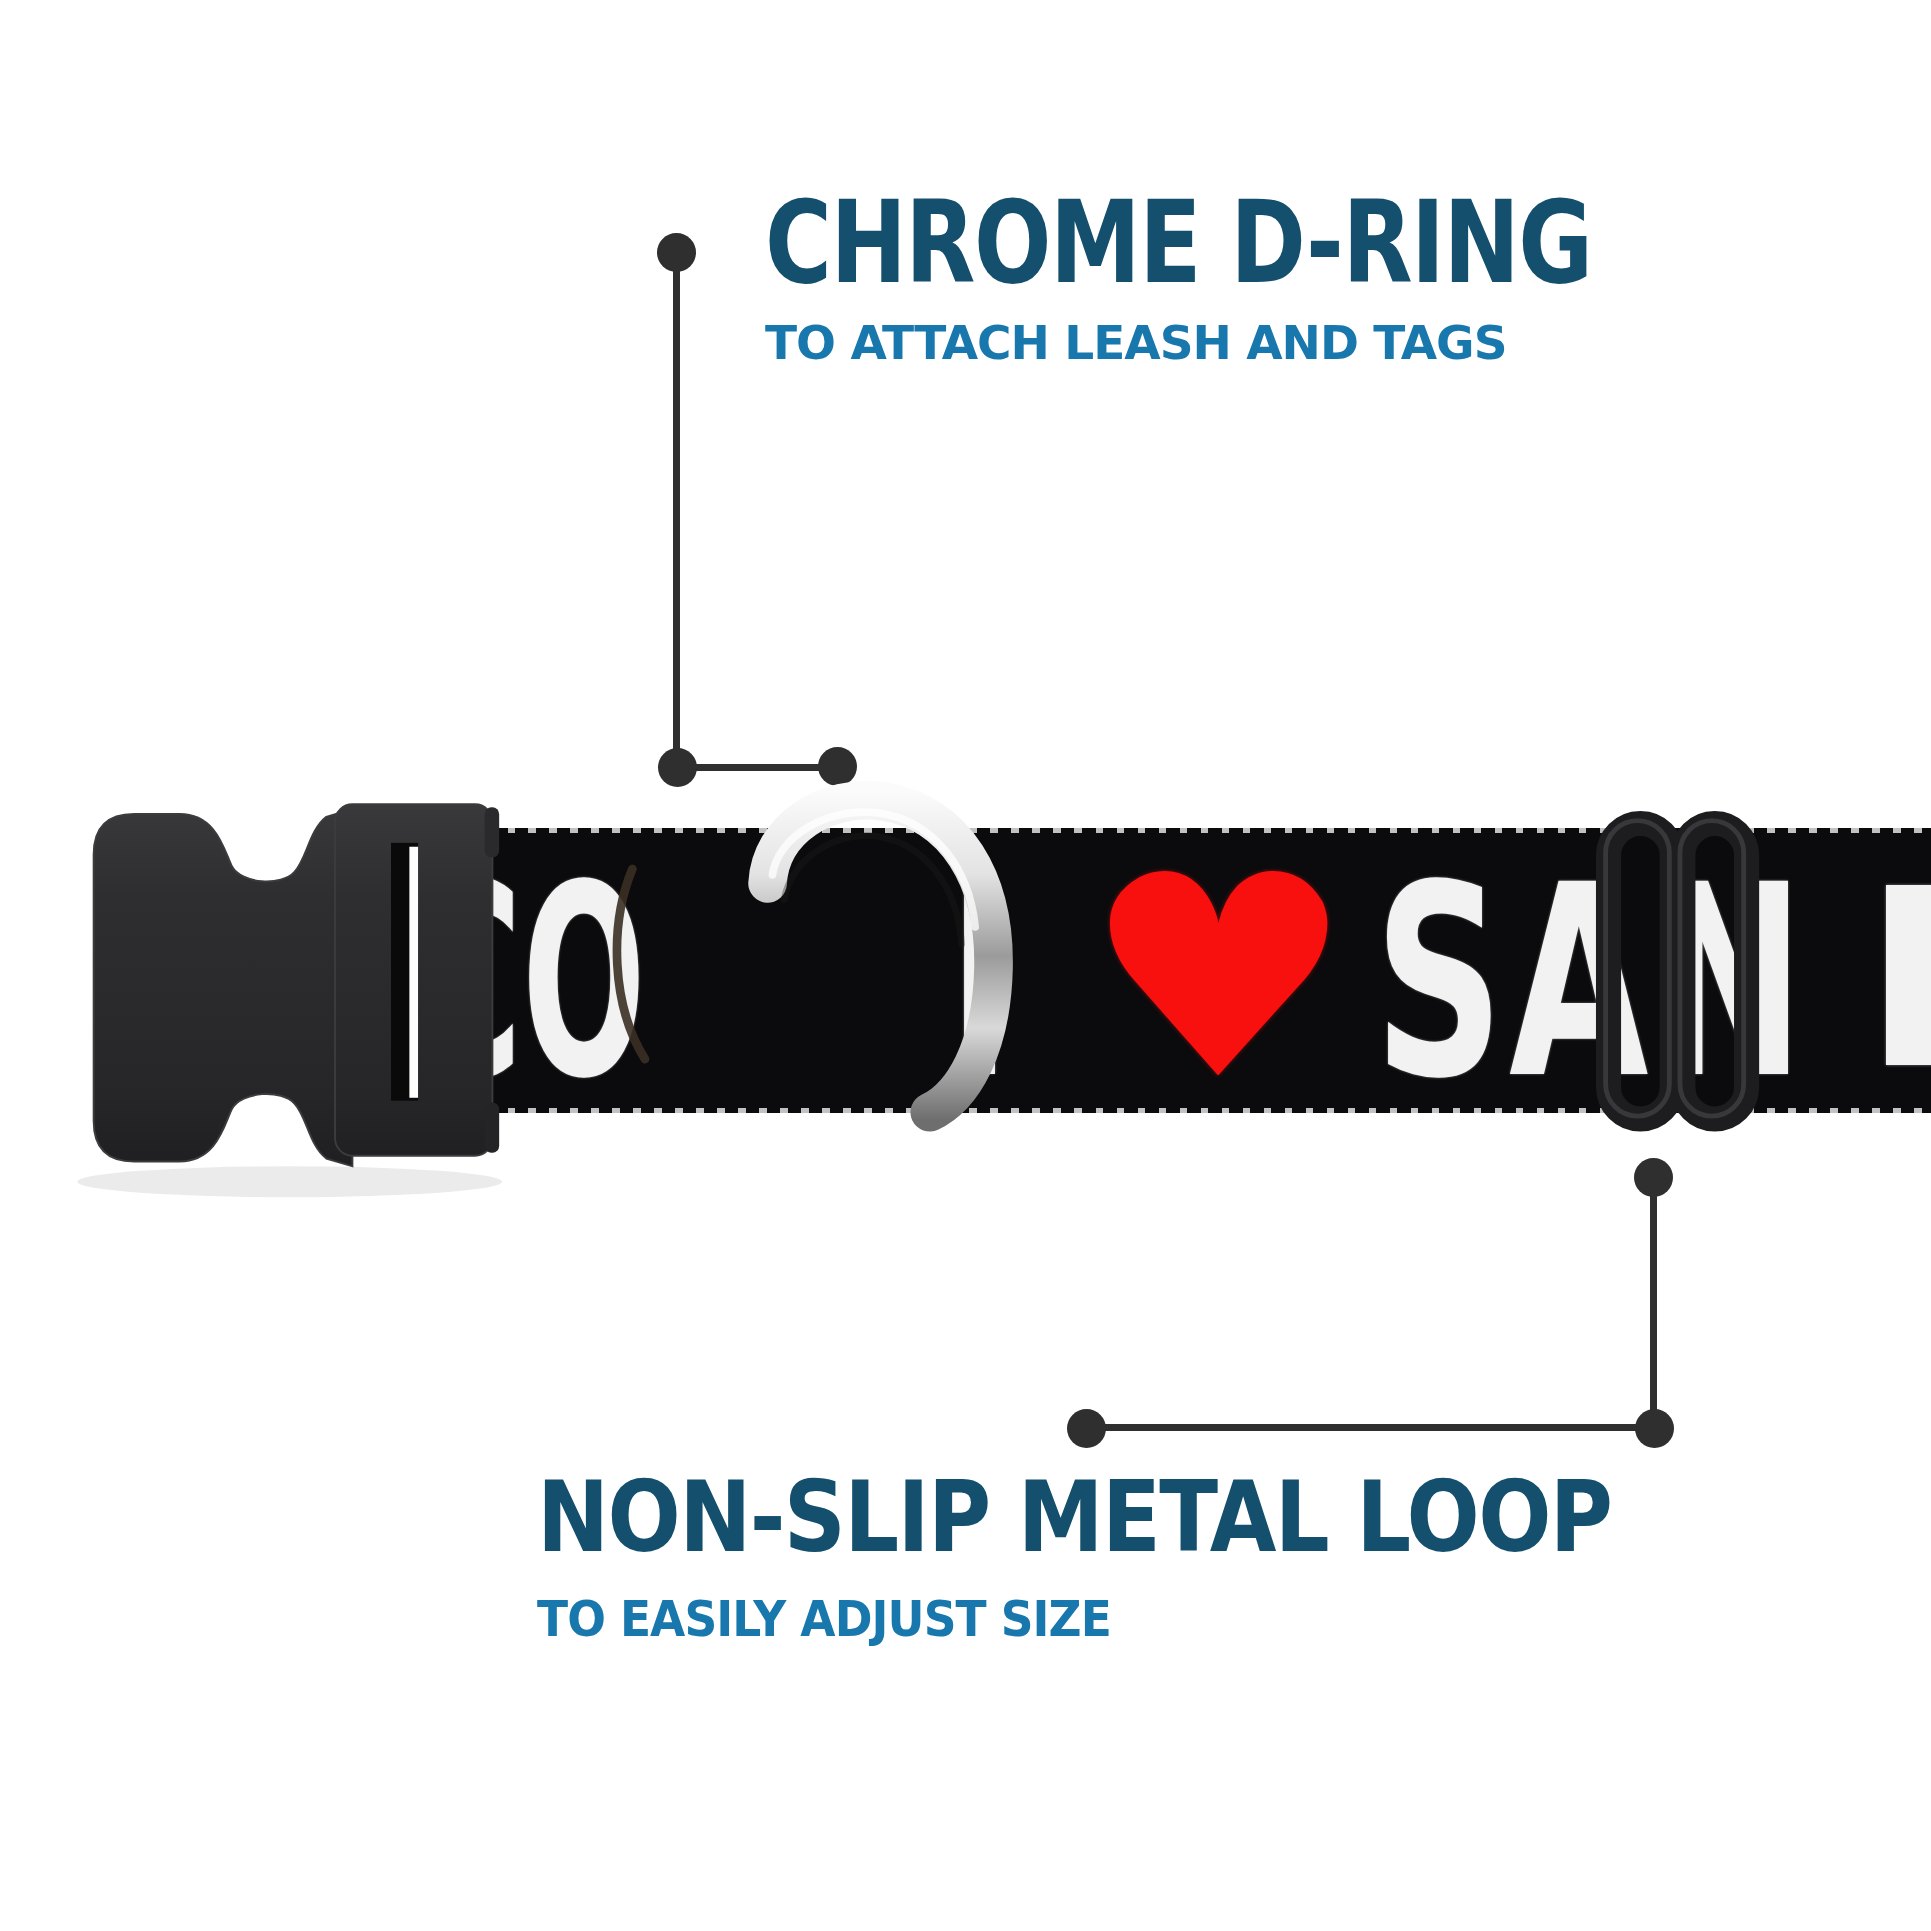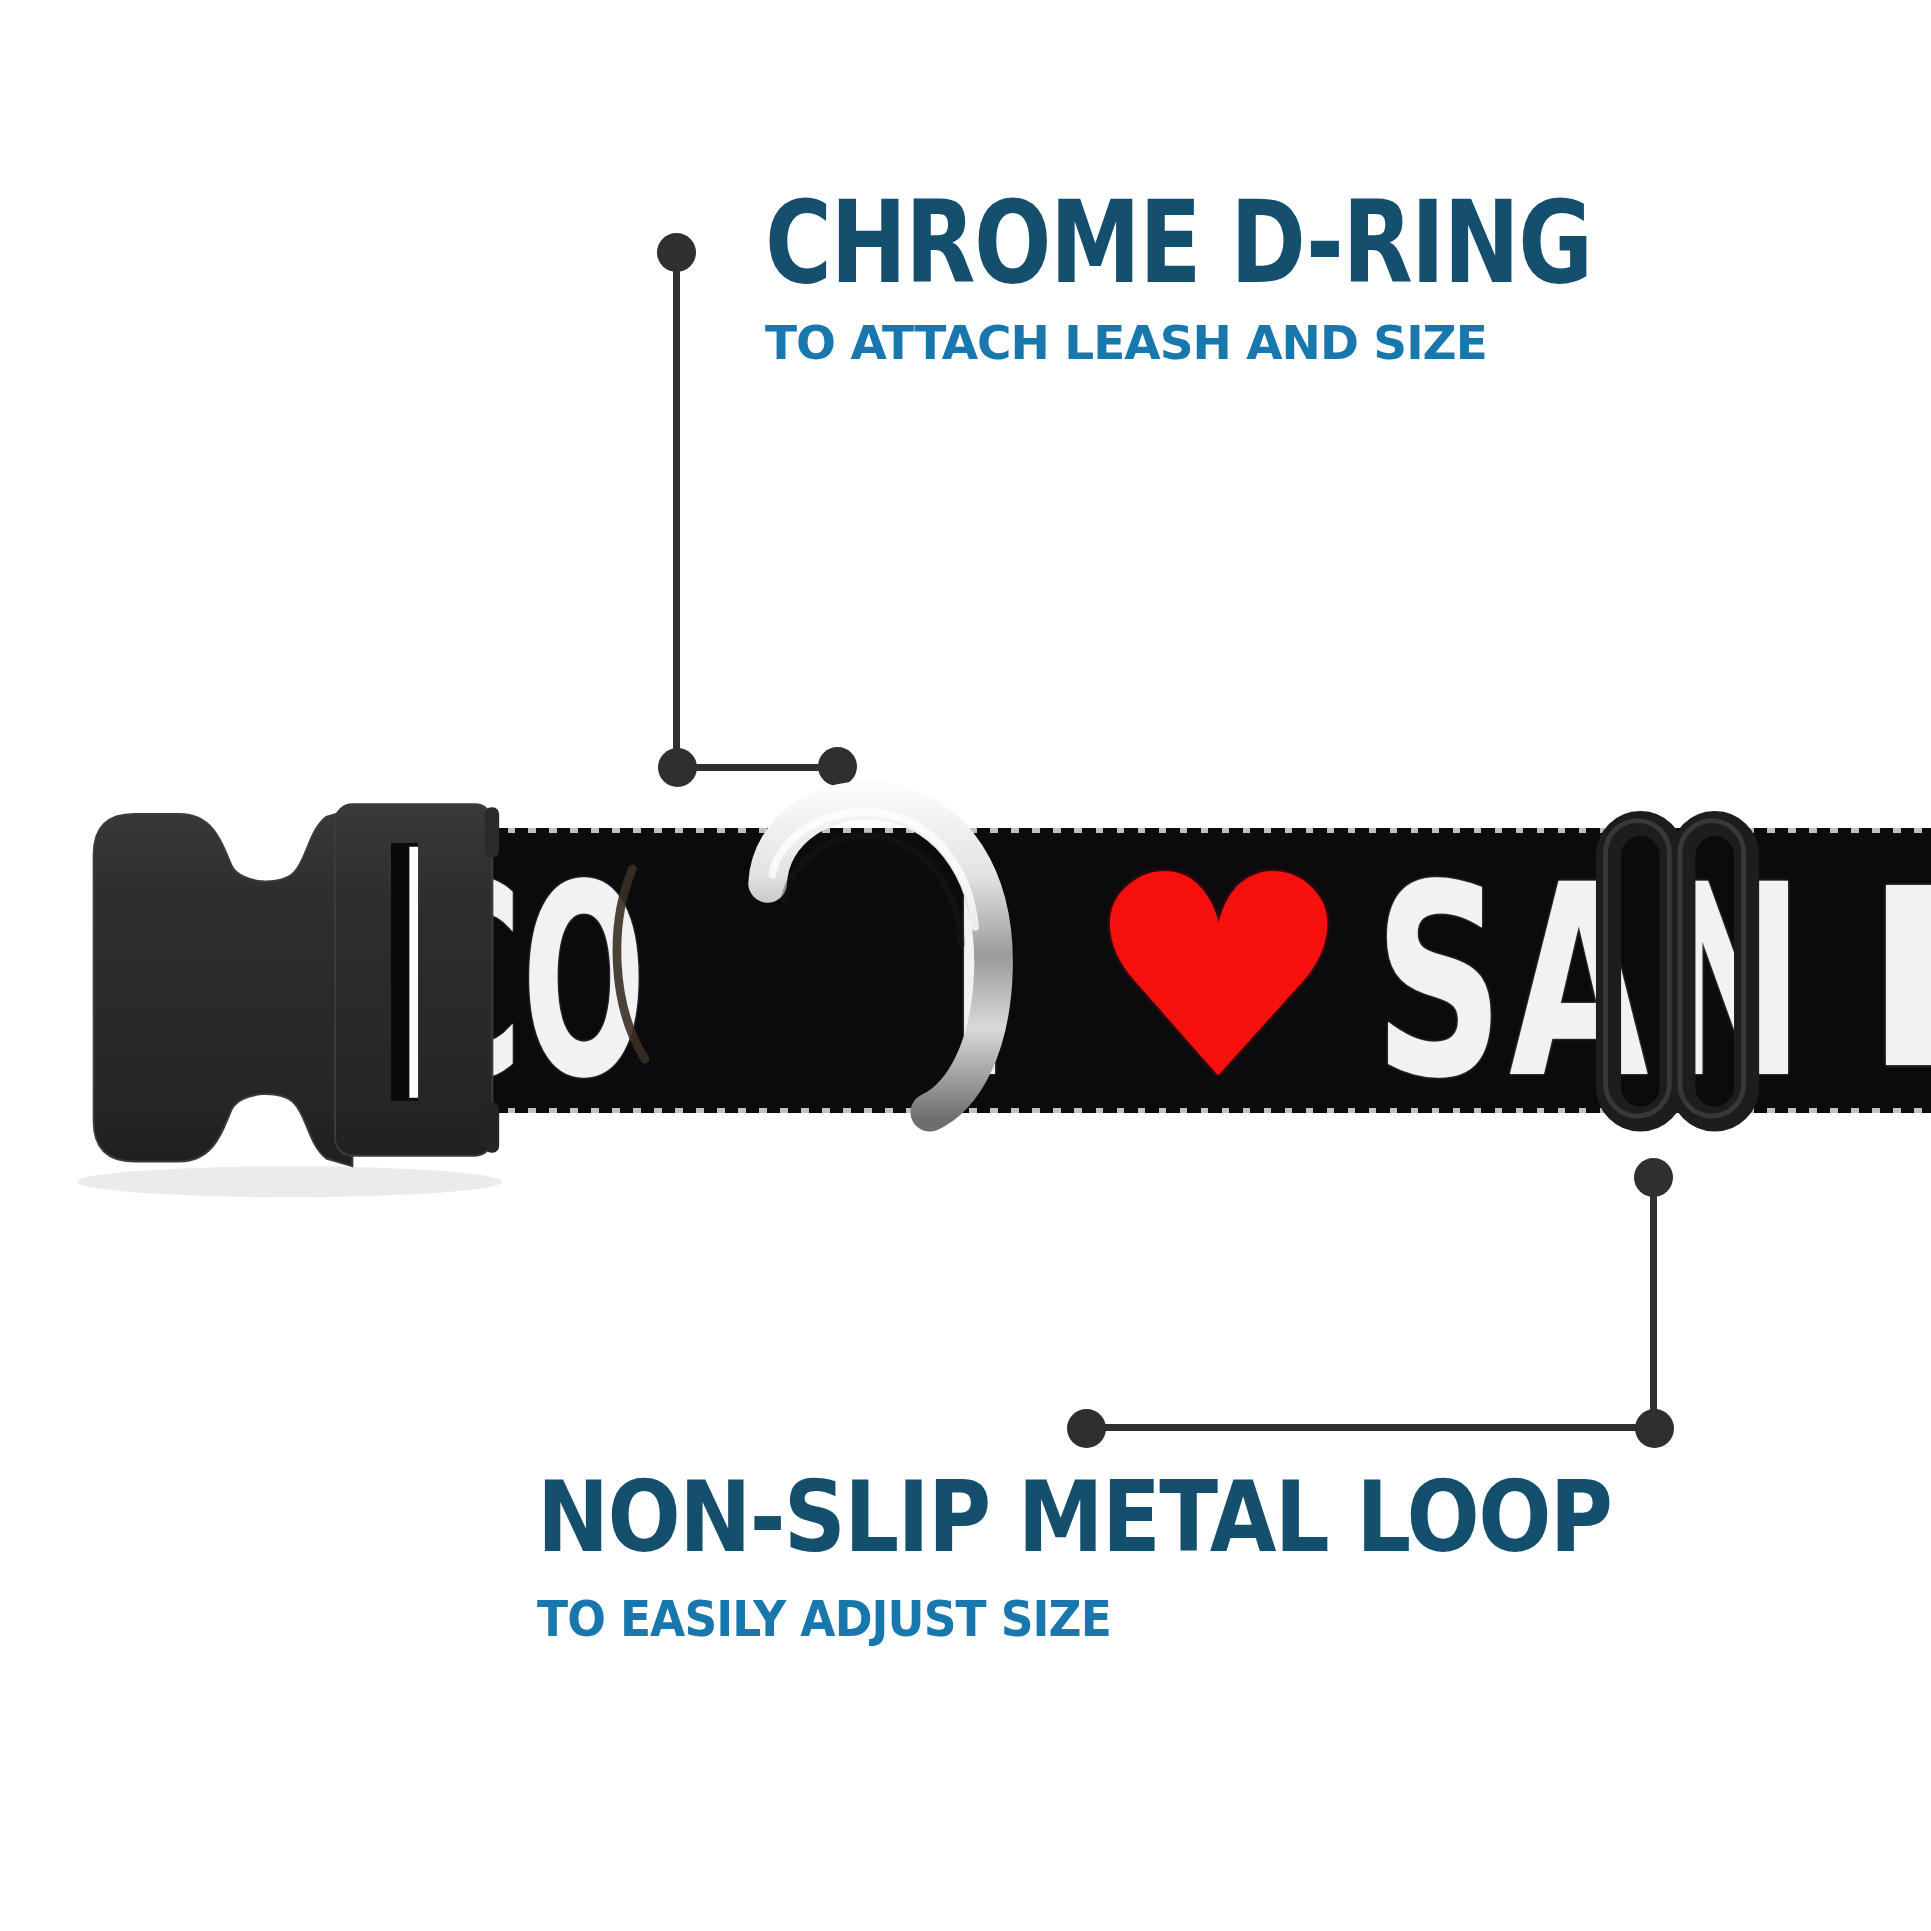--- a/index.html
+++ b/index.html
@@ -70,21 +70,21 @@
 </head>
 <body>
 
 <div class="callout-dot abs" style="left:657px;top:233px;"></div>
 <div class="callout-line abs" style="left:673px;top:268px;width:6.8px;height:501px;"></div>
 <div class="callout-dot abs" style="left:658px;top:748px;"></div>
 <div class="callout-line abs" style="left:678px;top:764px;width:159px;height:6.8px;"></div>
 <div class="callout-dot abs" style="left:818px;top:747px;"></div>
 
 <div class="lbl-title" id="dring-title">CHROME D-RING</div>
-<div class="lbl-sub" id="dring-sub">TO ATTACH LEASH AND SIZE</div>
+<div class="lbl-sub" id="dring-sub">TO ATTACH LEASH AND TAGS</div>
 
 <div class="strap"></div>
 
 <div class="strap-letter" id="frag-co">CO</div>
 <div class="strap-letter" id="frag-i">I</div>
 <div id="frag-heart">♥</div>
 <div class="strap-letter" id="frag-san">SAN</div>
 <div id="frag-partial"></div>
 
 <svg class="hw" width="1931" height="1931" viewBox="0 0 2000 2000">

